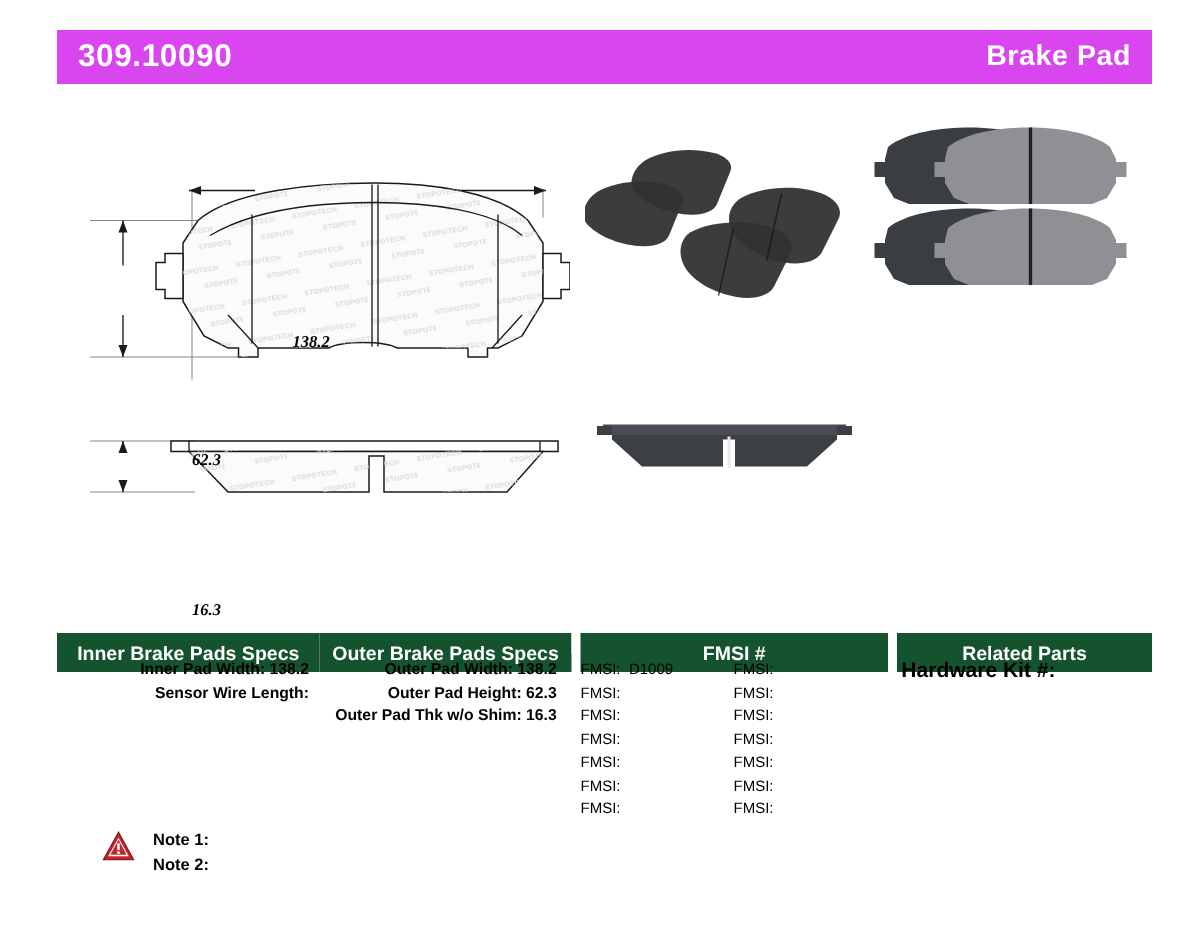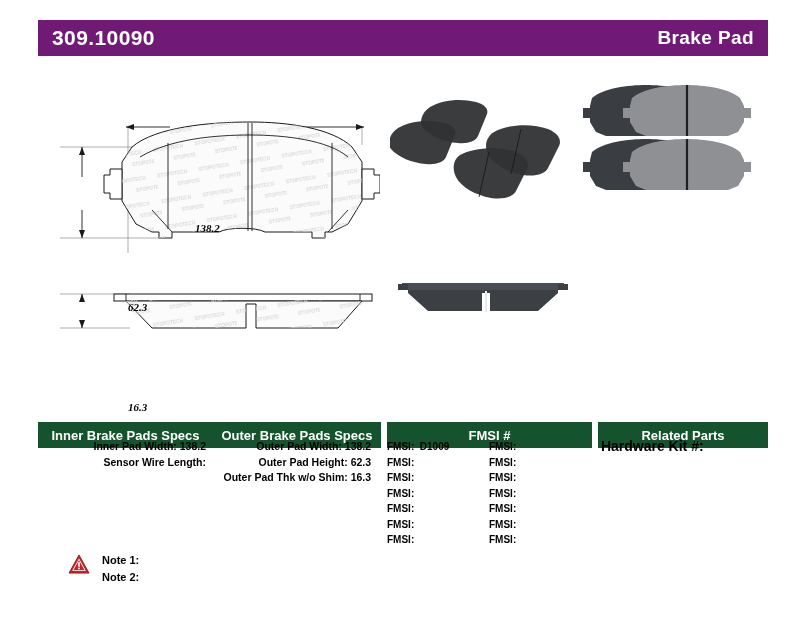--- a/index.html
+++ b/index.html
@@ -1,21 +1,21 @@
 <!DOCTYPE html>
 <html><head>
 <meta charset="utf-8">
 <style>
   html,body{margin:0;padding:0;background:#ffffff;}
   body{width:800px;height:619px;position:relative;overflow:hidden;
        font-family:"Liberation Sans",sans-serif;color:#000;}
 
   
   .header-bar{position:absolute;left:38px;top:20px;width:730px;height:36px;
-      background:#701a75;display:flex;align-items:center;justify-content:space-between;
+      background:#d946ef;display:flex;align-items:center;justify-content:space-between;
       padding:0 14px;box-sizing:border-box;}
   .header-bar .part-no{color:#fff;font-size:21px;font-weight:bold;letter-spacing:.4px;}
   .header-bar .prod-name{color:#fff;font-size:19px;font-weight:bold;letter-spacing:.4px;margin-left:30px;}
 
   
   .drawing{position:absolute;left:60px;top:105px;width:320px;height:245px;}
   .dim-label{position:absolute;font-size:11px;font-weight:bold;font-style:italic;
       font-family:"Liberation Serif",serif;}
   .dim-w{left:135px;top:117px;}
   .dim-h{left:68px;top:196px;}
@@ -48,21 +48,21 @@
   .tbody{display:flex;padding-top:3px;}
   .col1{width:175px;}
   .col2{width:168px;}
   .colgap{width:6px;}
   .col3{width:205px;display:flex;}
   .col3 .sub{width:102px;}
   .col4{width:170px;padding-left:10px;}
 
   .spec-row{font-size:10.5px;font-weight:bold;text-align:right;
       padding-right:4px;line-height:15.5px;white-space:nowrap;}
-  .fmsi-row{font-size:10px;font-weight:bold;text-align:left;
+  .fmsi-row{font-size:10px;font-weight:normal;text-align:left;
       padding-left:6px;line-height:15.5px;white-space:nowrap;}
   .rel-row{font-size:14px;font-weight:bold;text-align:left;line-height:15.5px;}
 
   
   .notes{position:absolute;left:68px;top:552px;display:flex;align-items:flex-start;}
   .warn-icon{width:22px;height:20px;margin-right:12px;margin-top:2px;}
   .note-line{font-size:11px;font-weight:bold;line-height:17px;}
 </style>
 </head>
 <body>

